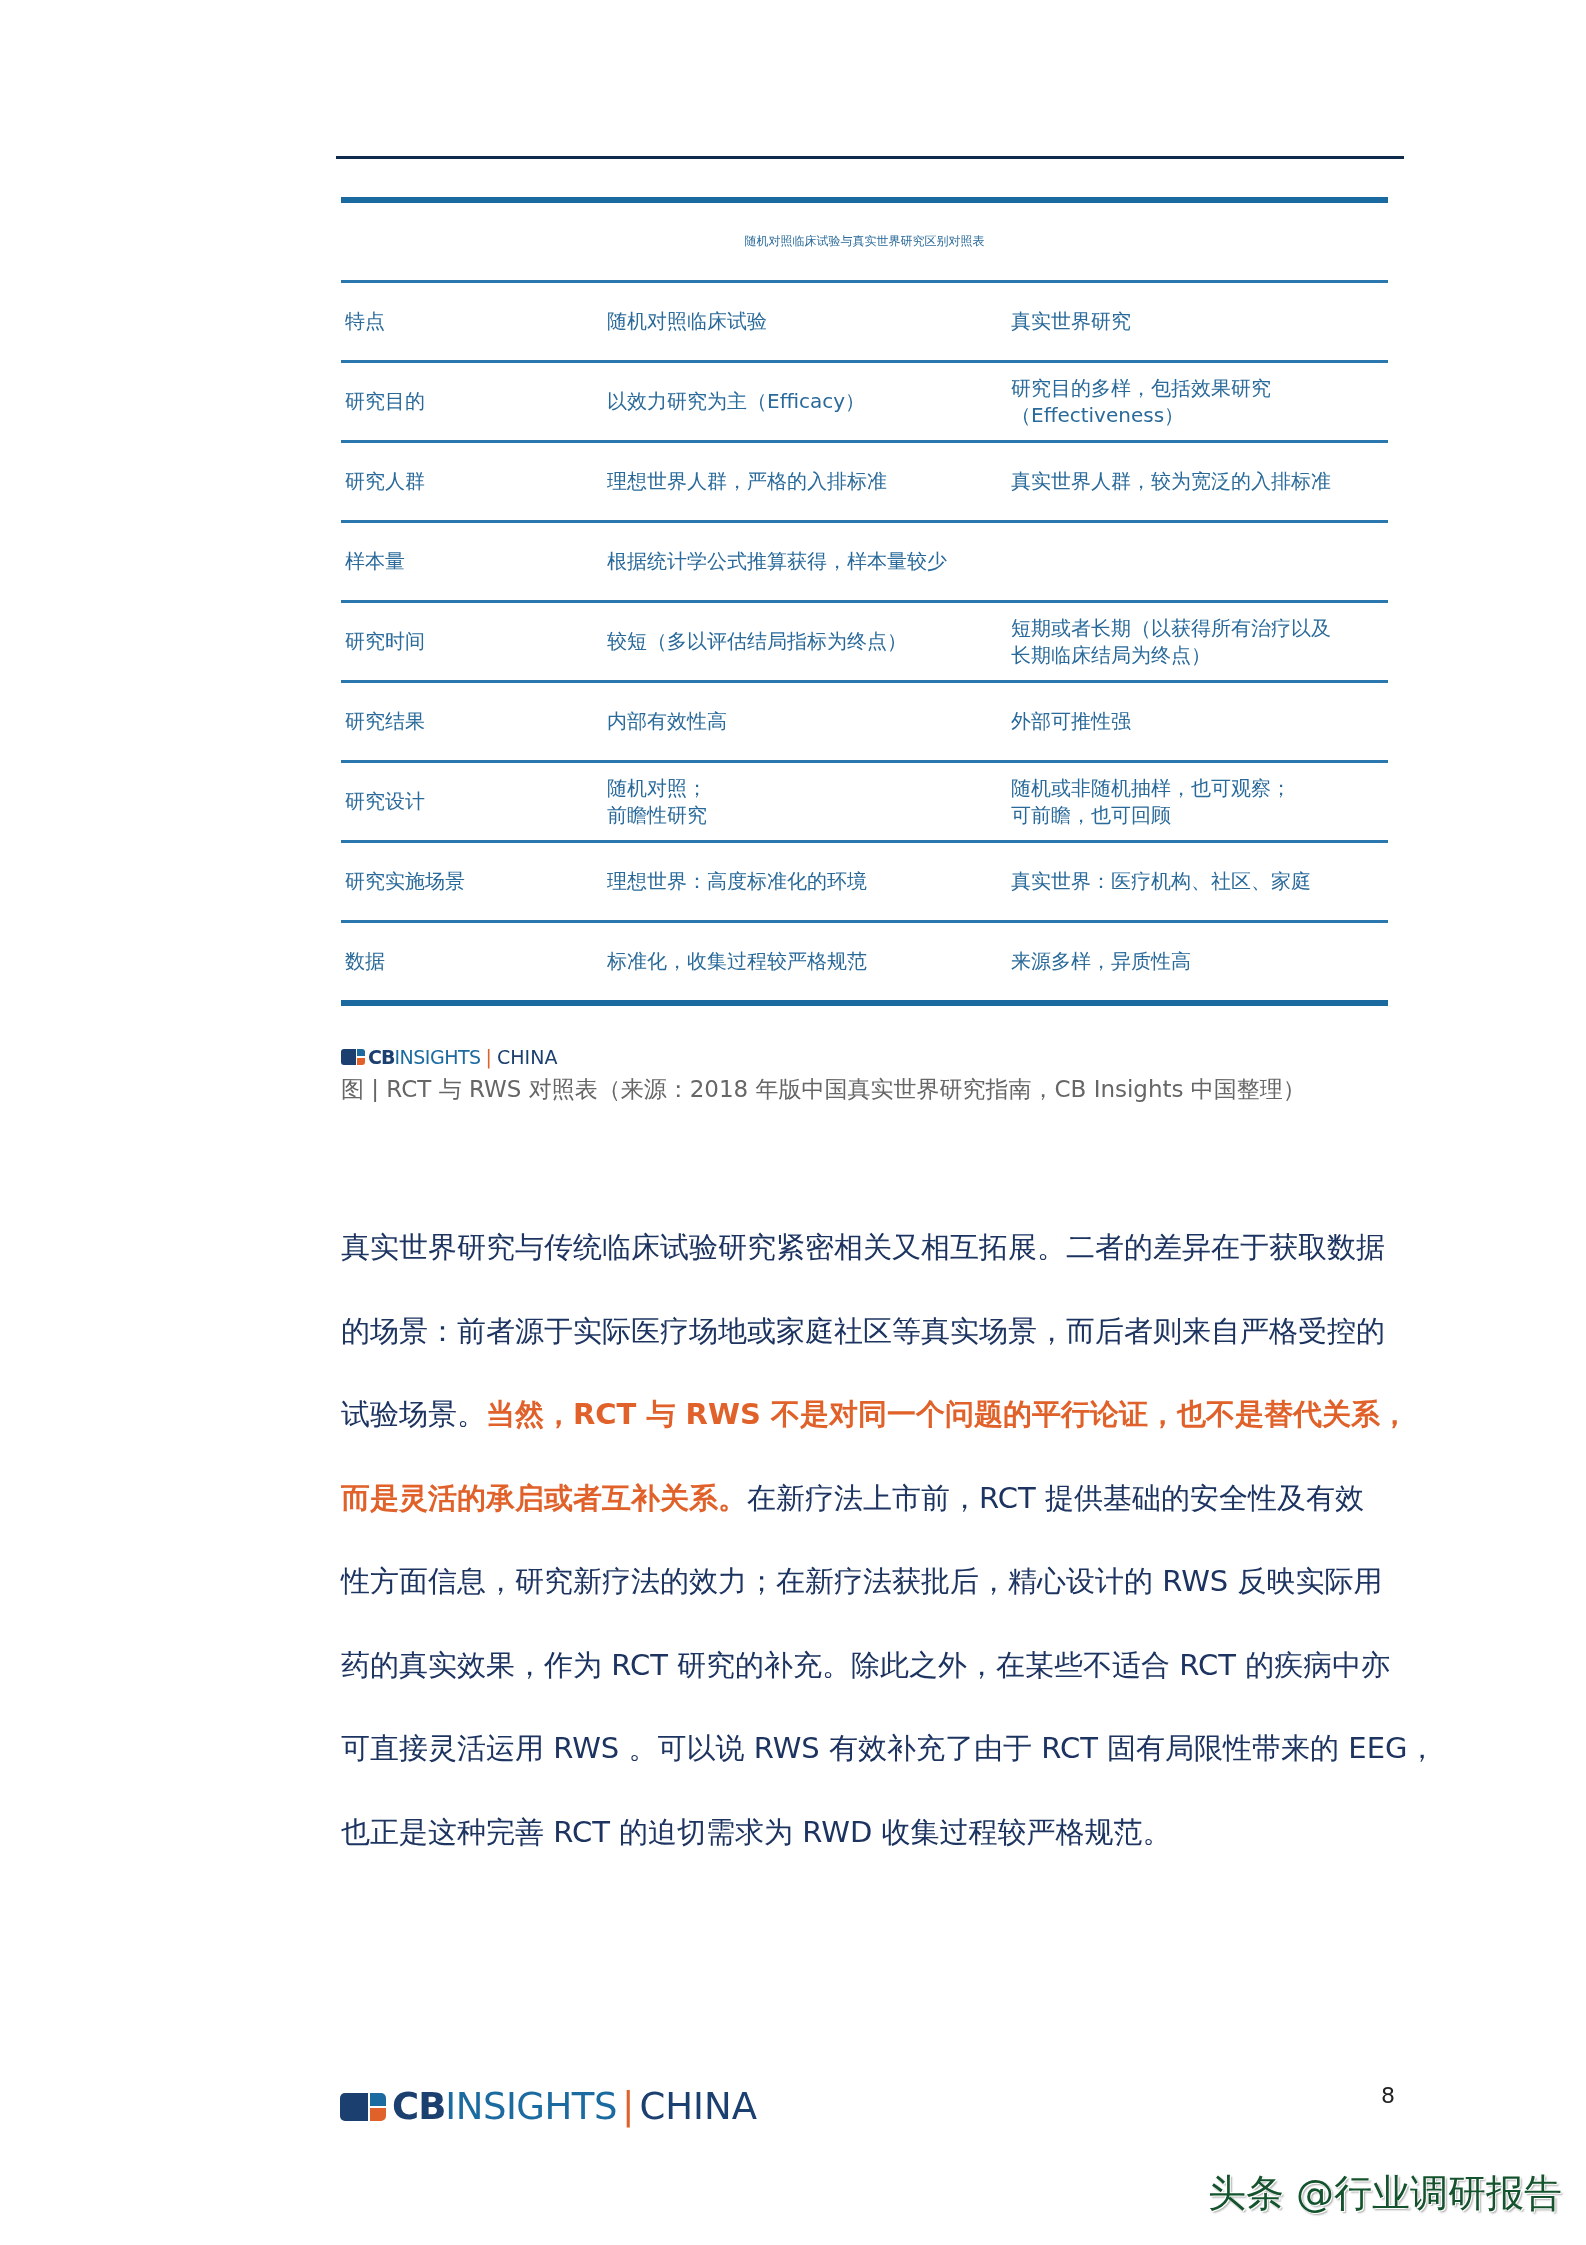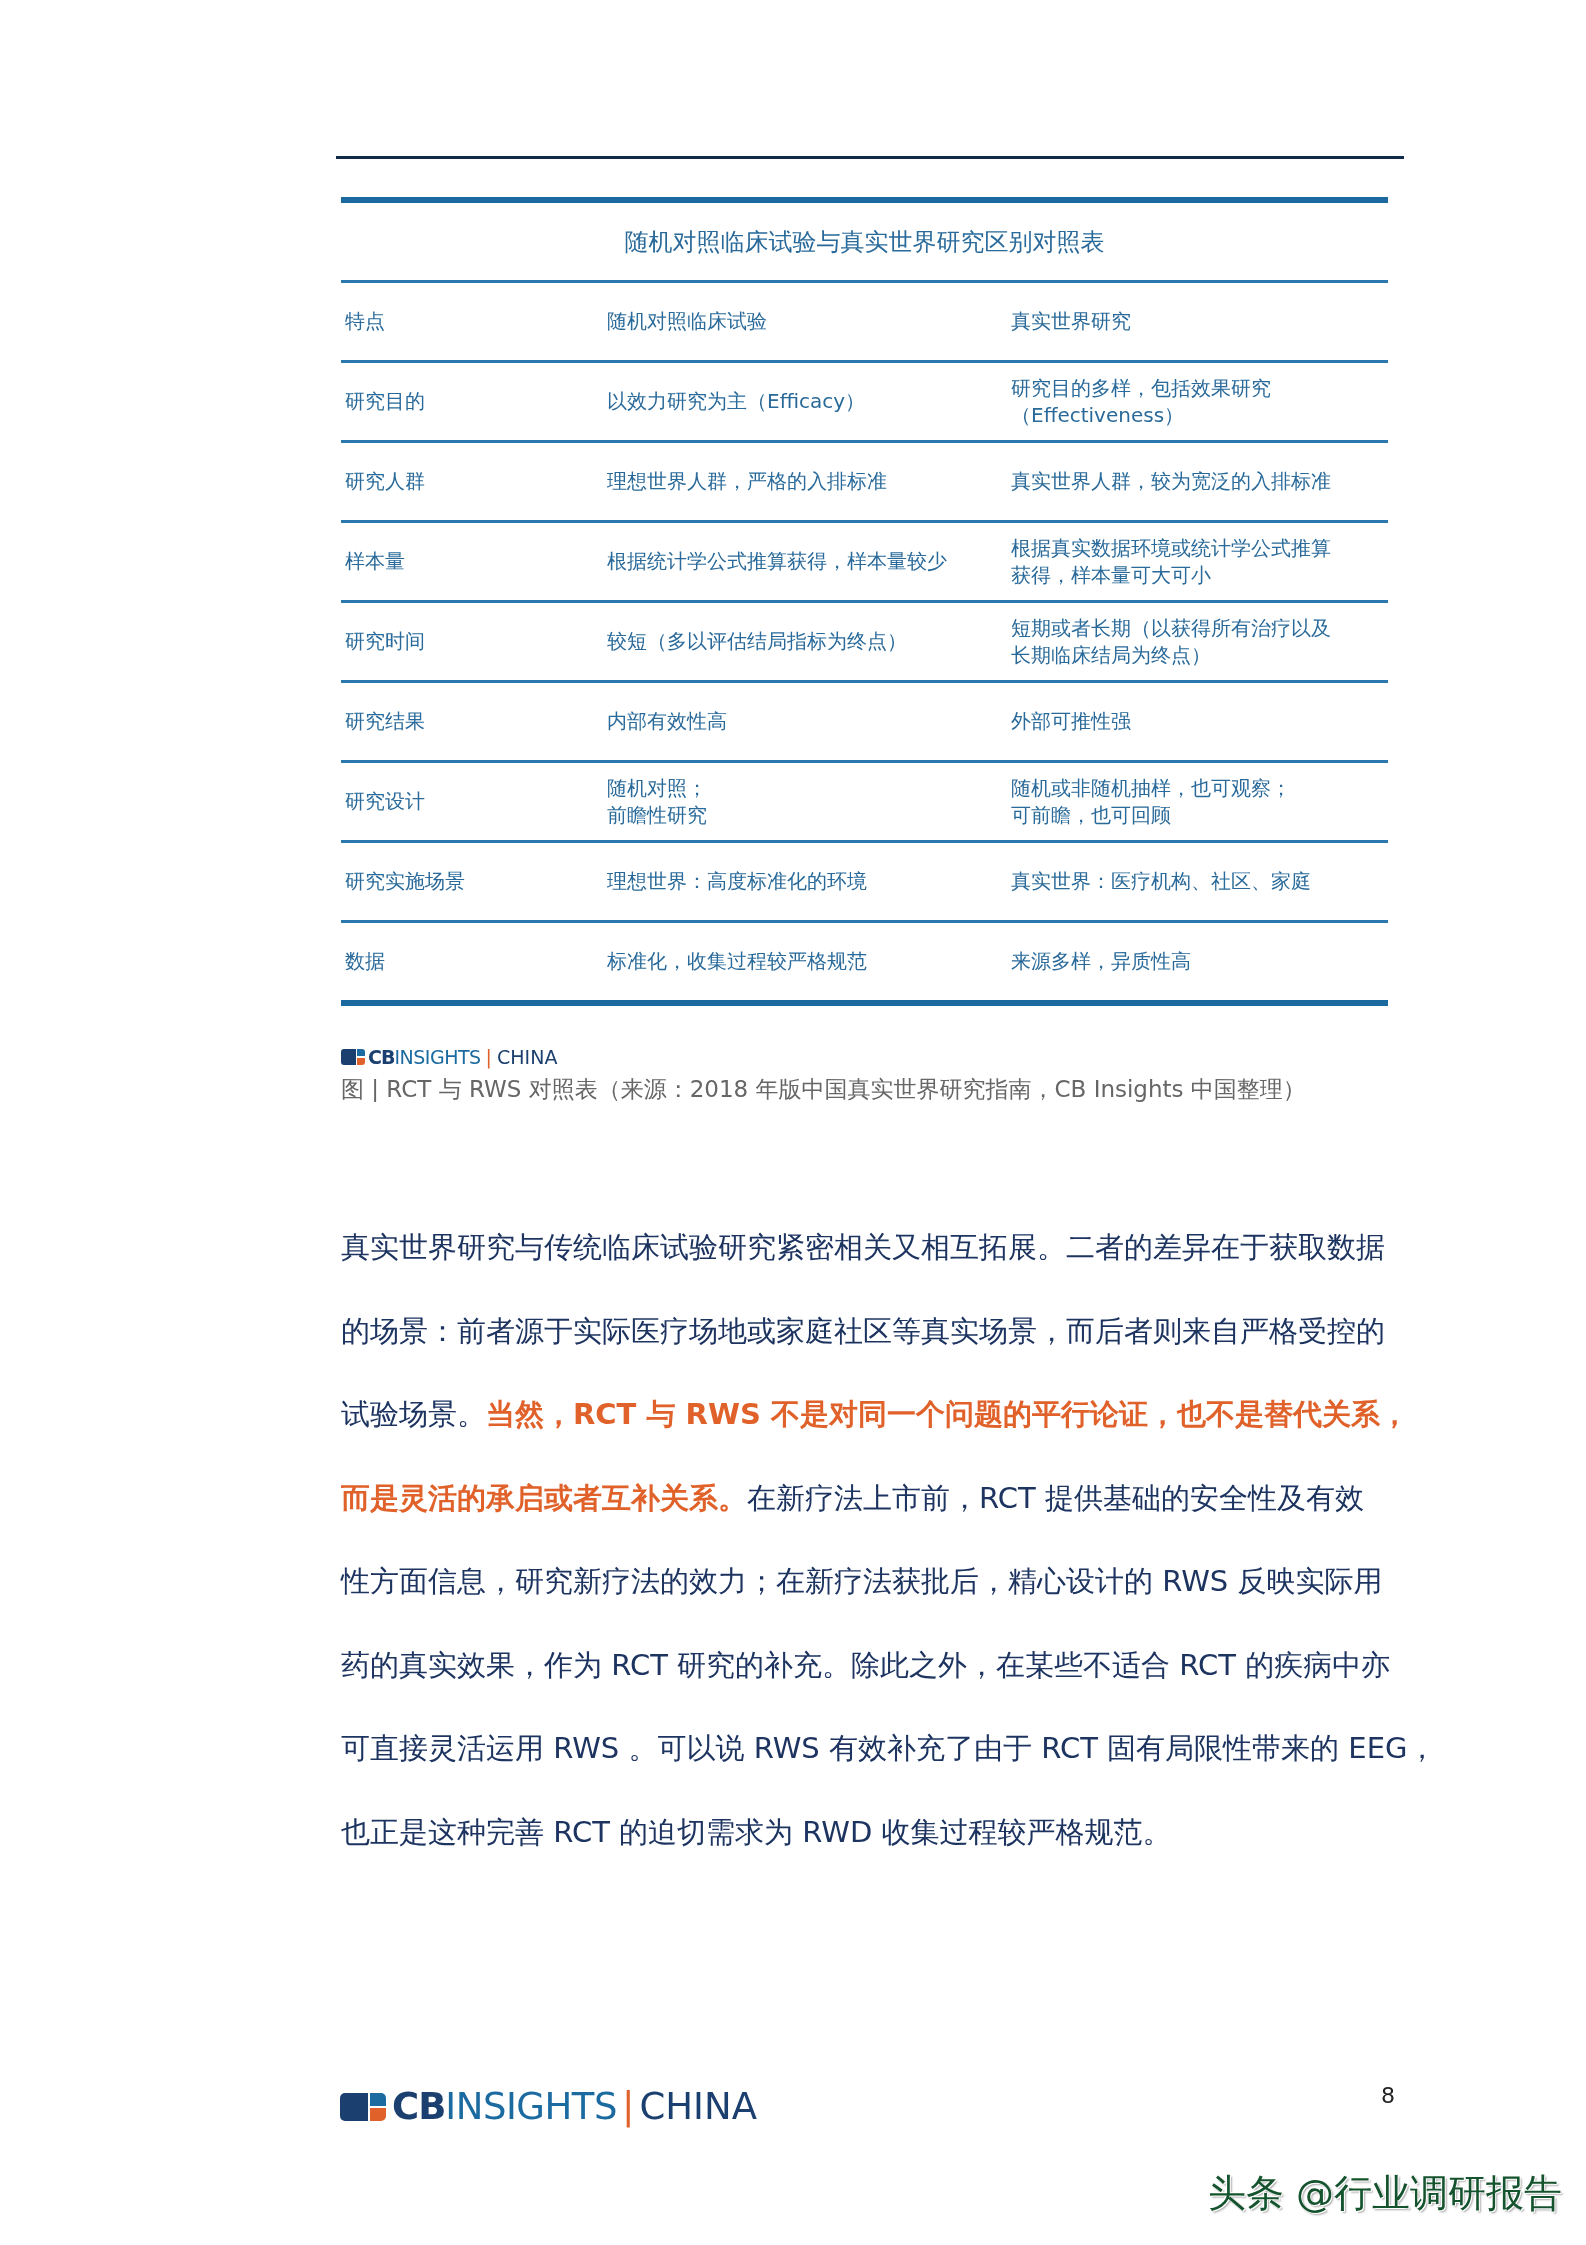--- a/index.html
+++ b/index.html
@@ -3,21 +3,21 @@
 <meta charset="utf-8">
 <style>
   html, body { margin: 0; padding: 0; background: #ffffff; }
   body { width: 1586px; height: 2245px; position: relative; overflow: hidden;
          font-family: "DejaVu Sans", "Liberation Sans", sans-serif; }
   .top-rule { position: absolute; left: 336px; top: 156px; width: 1068px; height: 3px; background: #0f2a4a; }
   .tbl { position: absolute; left: 341px; top: 197px; width: 1047px; }
   .rule-thick { height: 6px; background: #1a6aa0; }
   .rule { height: 3px; background: #2a78ad; }
   .tbl-title { height: 77px; display: flex; align-items: center; justify-content: center;
-               color: #2a6a9a; font-size: 24px; }
+               color: #2a6a9a; font-size: 12px; }
   .row { height: 77px; display: flex; align-items: center; color: #2a6a9a; font-size: 20px; line-height: 27px; }
   .c1 { width: 266px; padding-left: 4px; box-sizing: border-box; }
   .c2 { width: 404px; }
   .c3 { width: 377px; }
   .caption-logo { position: absolute; left: 341px; top: 1046px; display: flex; align-items: center; font-size: 19px; }
   .logo-mark { display: inline-block; position: relative; width: 24px; height: 16px; margin-right: 3px; }
   .logo-mark .a { position: absolute; left: 0; top: 0; width: 15px; height: 16px; background: #1b3f6e; border-radius: 3px 0 0 3px; }
   .logo-mark .b { position: absolute; left: 16px; top: 0; width: 8px; height: 7px; background: #1b6aa0; border-radius: 0 3px 0 0; }
   .logo-mark .c { position: absolute; left: 16px; top: 9px; width: 8px; height: 7px; background: #e0622a; border-radius: 0 0 3px 0; }
   .logo-cb { color: #1b3f6e; font-weight: bold; letter-spacing: -1px; }
@@ -77,24 +77,20 @@
           <div>真实世界人群，较为宽泛的入排标准</div>
         </div>
       </div>
       <div class="rule"></div>
       <div class="row">
         <div class="c1">
           <div>样本量</div>
         </div>
         <div class="c2">
           <div>根据统计学公式推算获得，样本量较少</div>
-        </div>
-        <div class="c3">
-          <div>根据真实数据环境或统计学公式推算</div>
-          <div>获得，样本量可大可小</div>
         </div>
       </div>
       <div class="rule"></div>
       <div class="row">
         <div class="c1">
           <div>研究时间</div>
         </div>
         <div class="c2">
           <div>较短（多以评估结局指标为终点）</div>
         </div>

